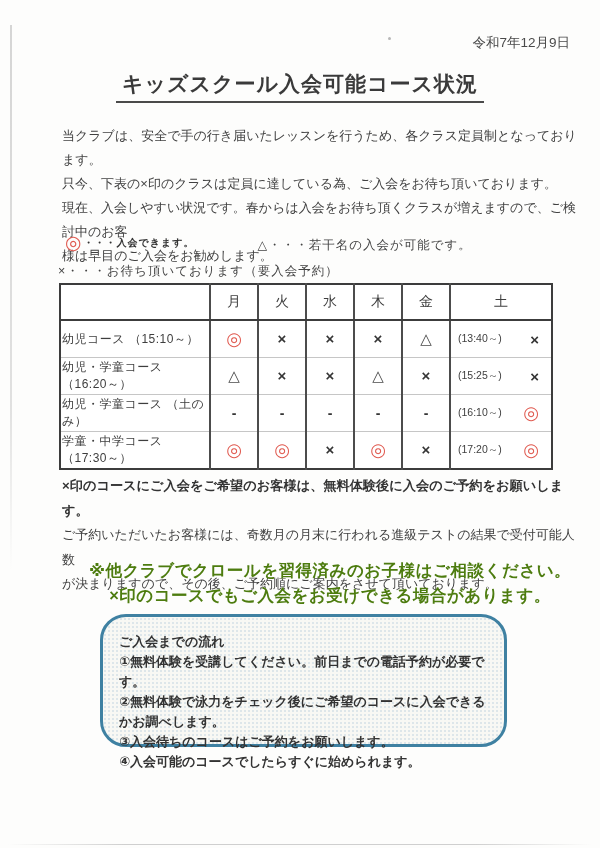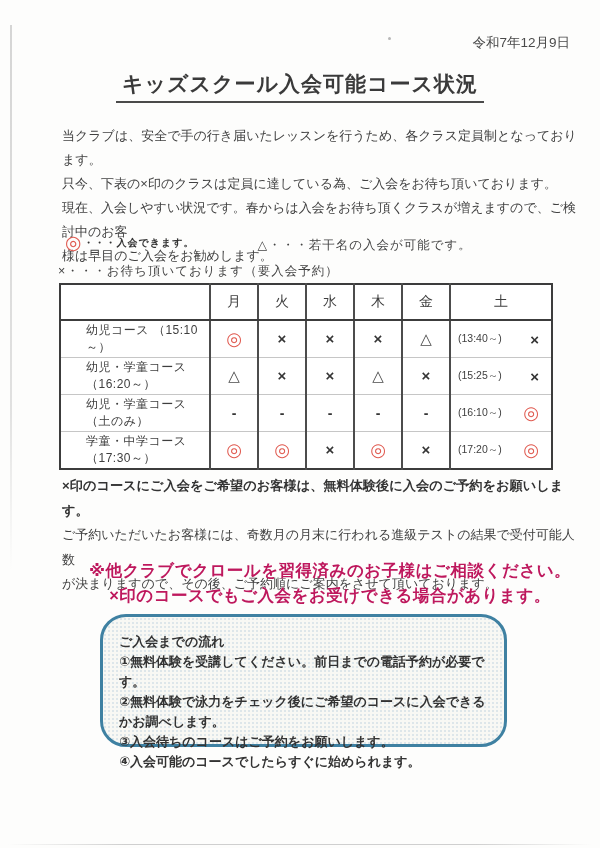--- a/index.html
+++ b/index.html
@@ -38,33 +38,33 @@
   
   .sched{position:absolute;left:59px;top:283px;}
   table{border-collapse:collapse;table-layout:fixed;border:2px solid #3c3c3c;background:#fff;}
   col.col-course{width:150px;} col.col-day{width:48px;} col.col-sat{width:102px;}
   th,td{padding:0;vertical-align:middle;}
   th{height:34px;font-size:14px;font-weight:normal;color:#3e3e3e;text-align:center;
      border-bottom:2px solid #3c3c3c;}
   th+th,td+td{border-left:2px solid #4c4c4c;}
   td{height:36px;text-align:center;}
   tbody tr+tr td{border-top:1px solid #c6c6c6;}
-  td.course{text-align:left;padding-left:25px;font-size:12px;color:#3e3e3e;letter-spacing:.5px;}
+  td.course{text-align:left;padding-left:1px;font-size:12px;color:#3e3e3e;letter-spacing:.5px;}
   .sym-maru{color:#e05a50;font-size:18px;}
   .sym-batsu{color:#353535;font-weight:bold;font-size:15px;}
   .sym-san{color:#4a4a4a;font-size:15px;}
   .sym-dash{color:#353535;font-weight:bold;font-size:14px;}
   td.sat-cell .satwrap{display:flex;justify-content:space-between;align-items:center;padding:0 12px 0 7px;}
   td.sat-cell .time{font-size:10.5px;color:#3e3e3e;}
 
   .notes{position:absolute;left:62px;top:474px;width:525px;font-size:13px;line-height:24.5px;color:#414141;}
   .notes .b{font-weight:bold;font-size:13.2px;color:#333;}
 
   .alert{position:absolute;left:70px;right:10px;top:558px;text-align:center;
-    color:#be185d;font-weight:bold;font-size:16.5px;line-height:25px;letter-spacing:.5px;}
+    color:#4d7c0f;font-weight:bold;font-size:16.5px;line-height:25px;letter-spacing:.5px;}
 
   .flowbox{position:absolute;left:100px;top:614px;width:407px;height:133px;box-sizing:border-box;
     border:3px solid #3f81a2;border-radius:26px;
     background-color:#f8f8f4;
     background-image:radial-gradient(#dde6ea 0.8px, rgba(0,0,0,0) 0.8px);
     background-size:4px 4px;}
   .flowbox-inner{padding:15px 8px 0 16px;font-size:13px;font-weight:bold;color:#333;line-height:20px;}
 </style>
 </head>
 <body>

